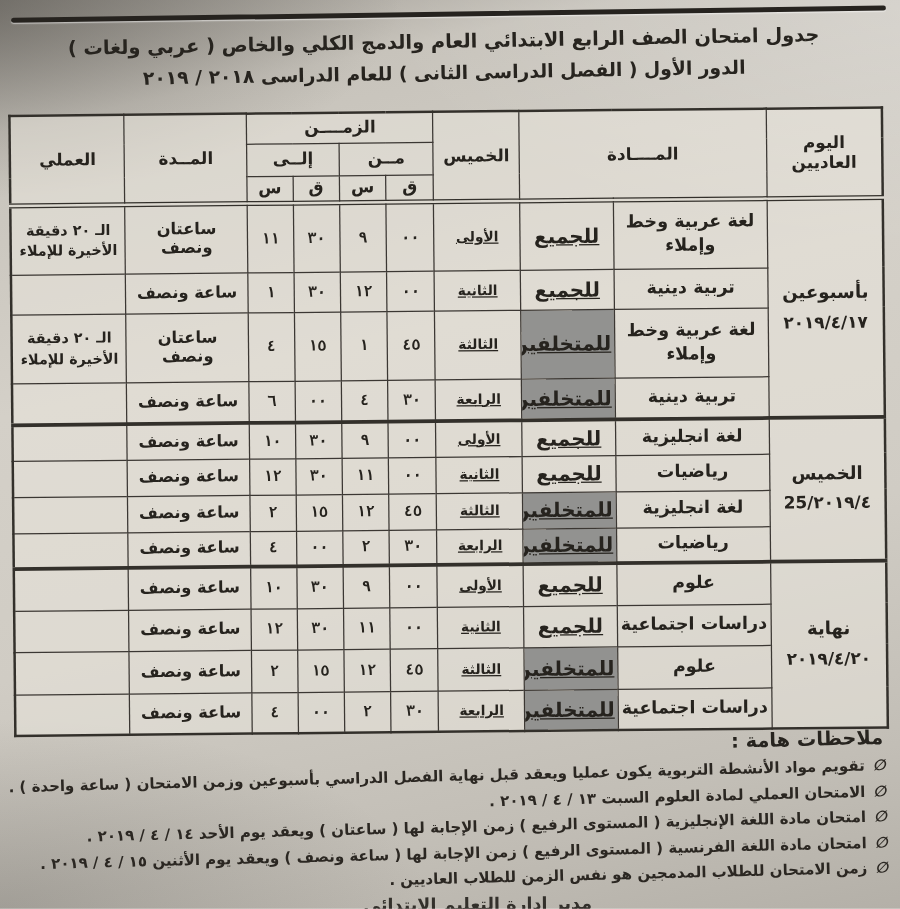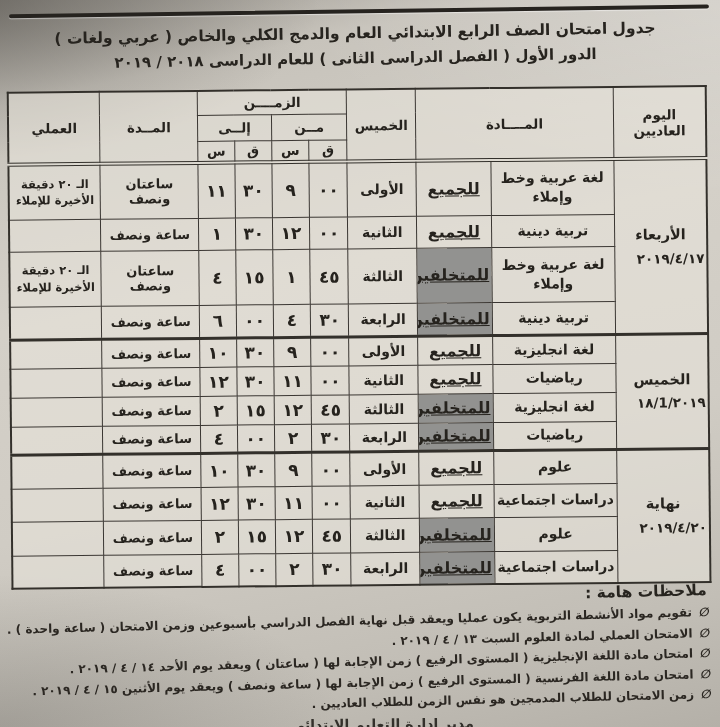--- a/index.html
+++ b/index.html
@@ -34,26 +34,26 @@
   }
   table.schedule th, table.schedule td {
     border: 1.6px solid #3b3733; text-align: center; vertical-align: middle;
     padding: 1px 2px; overflow: hidden; color: #26231e;
   }
   table.schedule { border: 2.4px solid #33302b; }
   thead tr th { font-size: 13.5px; }
   thead { border-bottom: 4px double #33302b; }
   tbody { border-top: 3px solid #33302b; }
   td.day { font-size: 14.5px; line-height: 1.7; }
-  td.day .date { font-size: 13.5px; text-align: right; }
+  td.day .date { font-size: 13.5px; }
   td.subject { font-size: 14px; line-height: 1.35; }
   td.group { font-size: 16px; padding: 1px 1px; text-decoration: underline; }
   td.group.shaded { background: #929290; }
-  td.period { font-size: 14px; }
-  td.num { font-size: 17px; }
+  td.period { font-size: 11px; text-decoration: underline; }
+  td.num { font-size: 12px; font-family: Liberation Mono, monospace; }
   td.duration { font-size: 13px; }
   td.notecell { font-size: 11.5px; line-height: 1.45; border-radius: 16px; }
 
   .footer {
     position: absolute; top: 584px; right: 14px; width: 700px;
     transform: rotate(-0.9deg); transform-origin: top right; direction: rtl;
   }
   .footer .heading { font-size: 15.5px; font-weight: bold; margin-right: 2px; }
   .footer ul { list-style: none; margin-top: 3px; }
   .footer li {
@@ -111,21 +111,21 @@
         <th>ق</th>
         <th>س</th>
         <th>ق</th>
         <th>س</th>
       </tr>
     </thead>
 
     <tbody>
       <tr style="height:55px">
         <td class="day" rowspan="4">
-          <div>الأربعاء</div>
+          <div>بأسبوعين</div>
           <div class="date">٢٠١٩/٤/١٧</div>
         </td>
         <td class="subject">لغة عربية وخط وإملاء</td>
         <td class="group">للجميع</td>
         <td class="period">الأولى</td>
         <td class="num">٠٠</td>
         <td class="num">٩</td>
         <td class="num">٣٠</td>
         <td class="num">١١</td>
         <td class="duration">ساعتان ونصف</td>
@@ -163,21 +163,21 @@
         <td class="num">٦</td>
         <td class="duration">ساعة ونصف</td>
         <td class="notecell"></td>
       </tr>
     </tbody>
 
     <tbody>
       <tr style="height:29px">
         <td class="day" rowspan="4">
           <div>الخميس</div>
-          <div class="date">٢٠١٩/1/١٨</div>
+          <div class="date">٢٠١٩/٤/25</div>
         </td>
         <td class="subject">لغة انجليزية</td>
         <td class="group">للجميع</td>
         <td class="period">الأولى</td>
         <td class="num">٠٠</td>
         <td class="num">٩</td>
         <td class="num">٣٠</td>
         <td class="num">١٠</td>
         <td class="duration">ساعة ونصف</td>
         <td class="notecell"></td>

